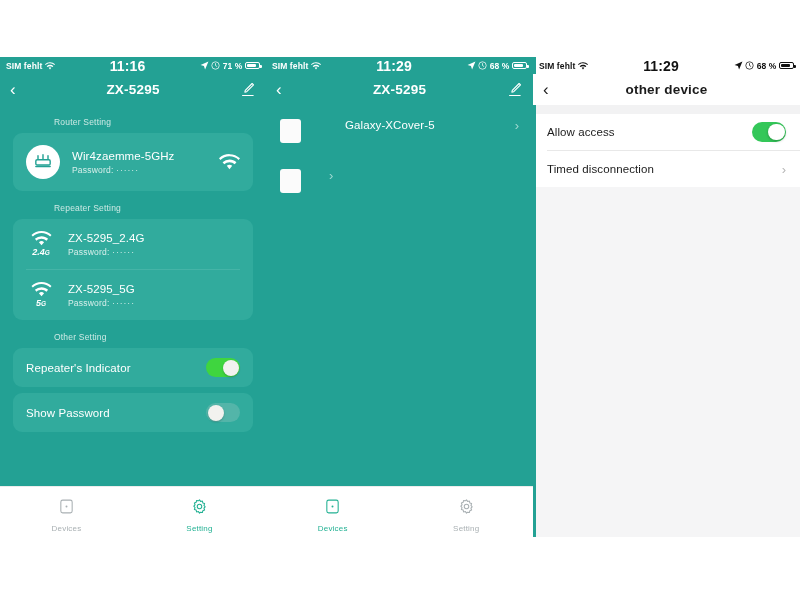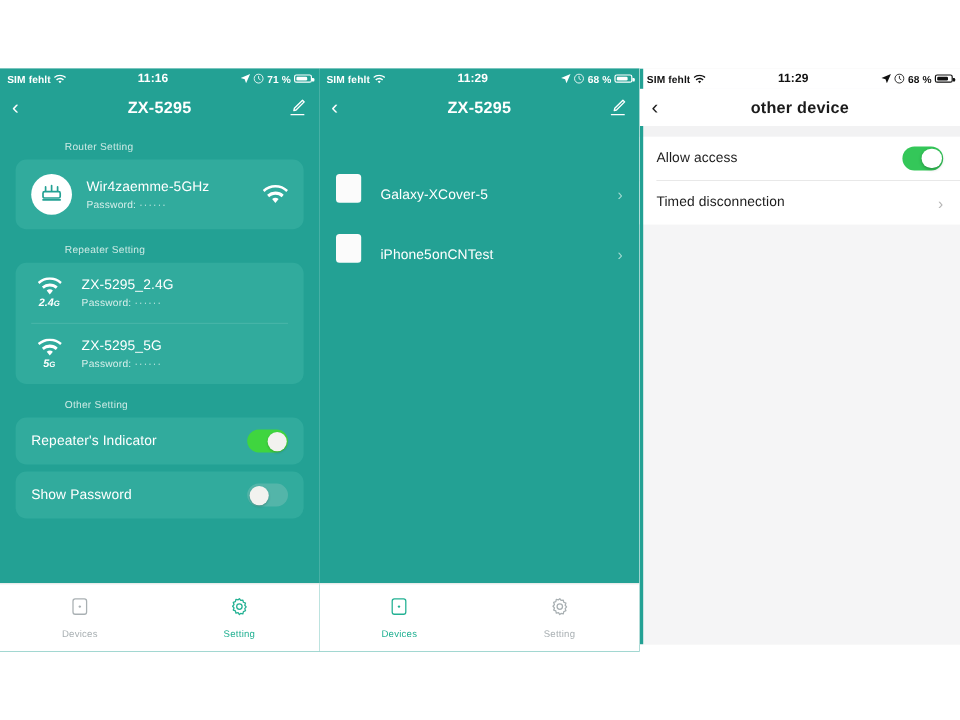--- a/index.html
+++ b/index.html
@@ -18,21 +18,21 @@
   #panel3{left:533px;width:267px;height:480px;background:#f5f5f6;}
 
   
   .statusbar{
     height:17px;display:flex;align-items:center;
     padding:0 6px;font-size:8.5px;font-weight:bold;color:#ffffff;
     letter-spacing:.1px;
   }
   .sb-dark{color:#111;}
   .sb-left{display:flex;align-items:center;gap:3px;flex:0 0 auto;}
-  .sb-center{flex:1;text-align:center;font-size:10px;}
+  .sb-center{flex:1;text-align:center;font-size:14px;}
   .sb-right{display:flex;align-items:center;gap:2.5px;flex:0 0 auto;}
   .sb-icon{display:inline-block;line-height:0;}
   .batt{
     width:15px;height:7.5px;border:1px solid currentColor;border-radius:2px;
     position:relative;display:inline-block;box-sizing:border-box;
   }
   .batt::after{
     content:"";position:absolute;right:-2.5px;top:2px;width:1.5px;height:3px;
     background:currentColor;border-radius:0 1px 1px 0;
   }
@@ -91,21 +91,21 @@
   .switch.off{background:#53b5a9;}
   .switch .knob{
     position:absolute;top:1.5px;width:16px;height:16px;border-radius:50%;
     background:#f2f2ef;box-shadow:0 1px 2px rgba(0,0,0,.22);
   }
   .switch.on .knob{right:1.5px;}
   .switch.off .knob{left:1.5px;}
 
   
   .dev-row{
-    display:flex;align-items:flex-end;height:50px;padding:0 14px;cursor:pointer;
+    display:flex;align-items:flex-start;height:50px;padding:0 14px;cursor:pointer;gap:28px;
   }
   .dev-sq{
     width:21px;height:24px;background:#fbfbfb;border-radius:3px;flex:0 0 auto;
   }
   .dev-name{font-size:11.5px;color:#ffffff;margin-left:16px;flex:1;letter-spacing:.1px;}
   .chev{color:#9fd9d1;font-size:13px;font-weight:300;line-height:1;}
 
   
   .tabbar{
     position:absolute;left:0;right:0;bottom:0;height:56px;background:#ffffff;
@@ -336,21 +336,20 @@
     <div style="height:14px"></div>
 
     <div class="dev-row">
       <div class="dev-sq"></div>
       <div class="dev-name">Galaxy-XCover-5</div>
       <div class="chev">›</div>
     </div>
 
     <div class="dev-row">
       <div class="dev-sq"></div>
-      <div class="dev-name">iPhone5onCNTest</div>
       <div class="chev">›</div>
     </div>
 
     <div class="tabbar">
       <div class="tab active">
         <span>
           <svg width="17" height="17" viewBox="0 0 24 24">
               <rect x="4" y="3" width="16" height="18" rx="2.6" fill="none" stroke="#23b193" stroke-width="1.5"></rect>
               <circle cx="12" cy="12" r="1.4" fill="#23b193"></circle>
             </svg>

